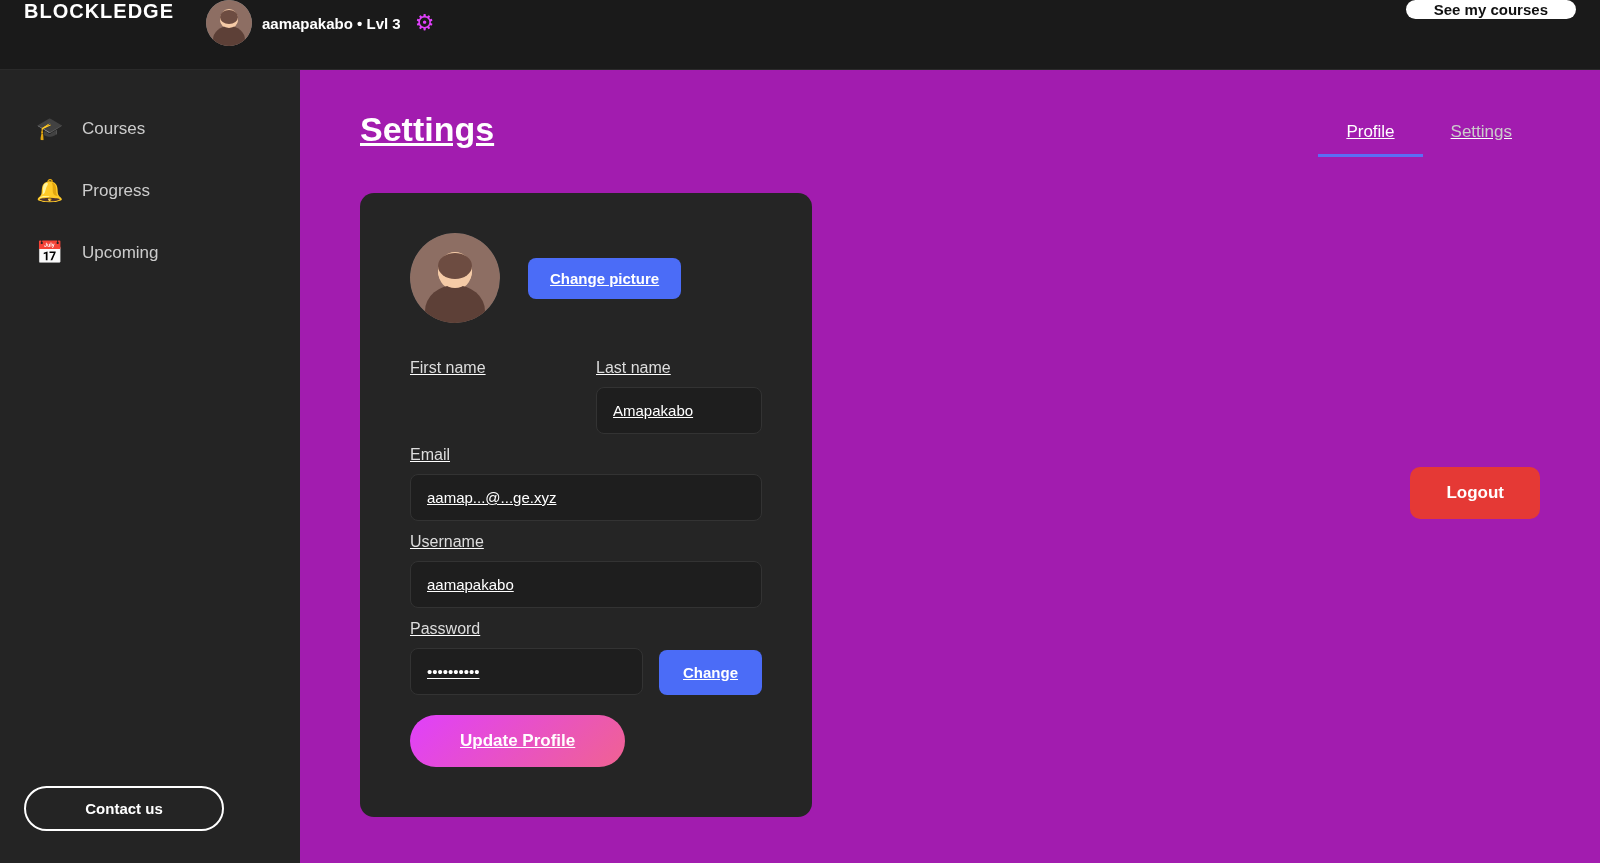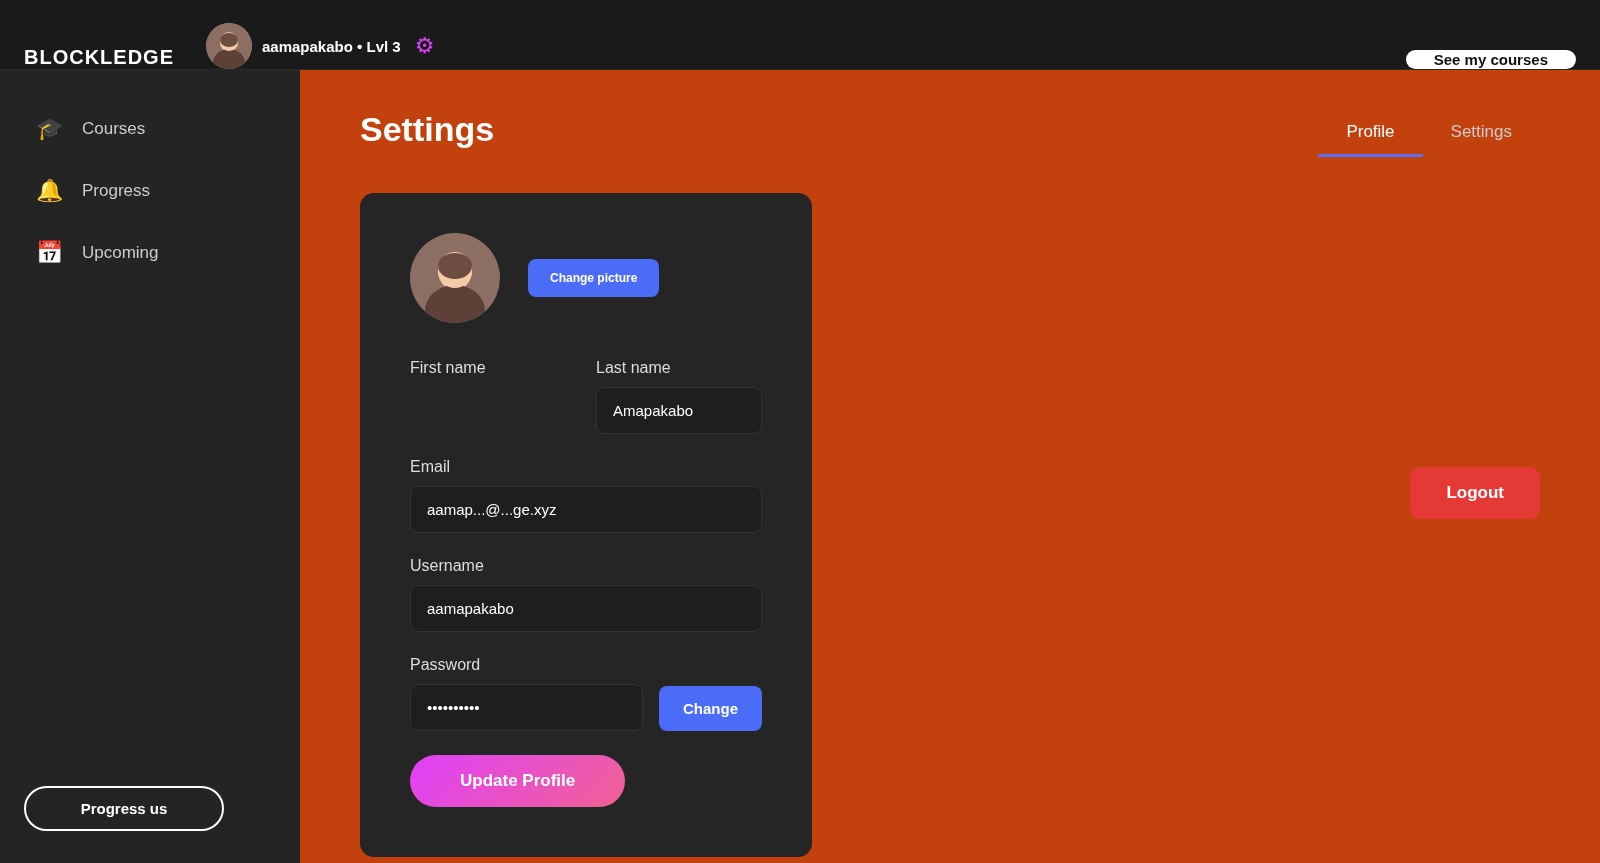--- a/index.html
+++ b/index.html
@@ -10,21 +10,21 @@
       width: 1600px;
       height: 863px;
       overflow: hidden;
       display: flex;
       flex-direction: column;
     }
 
     
     .topnav {
       display: flex;
-      align-items: flex-end;
+      align-items: flex-start;
       background: #1a1a1a;
       height: 70px;
       padding: 0 24px;
       border-bottom: 1px solid #2a2a2a;
       flex-shrink: 0;
       gap: 16px;
     }
     .topnav-logo {
       font-size: 20px;
       font-weight: 800;
@@ -150,24 +150,25 @@
       font-weight: 600;
       border-radius: 30px;
       padding: 12px 32px;
       cursor: pointer;
       width: 200px;
     }
 
     
     .main-content {
       flex: 1;
-      background: #c2410c;
+      background: #a21caf;
       overflow-y: auto;
       padding: 40px 60px;
       position: relative;
+      text-decoration: underline;
     }
     .settings-header {
       display: flex;
       align-items: flex-start;
       justify-content: space-between;
       margin-bottom: 36px;
     }
     .settings-title {
       font-size: 34px;
       font-weight: 700;
@@ -215,29 +216,29 @@
     .profile-avatar svg {
       width: 100%;
       height: 100%;
     }
     .change-picture-btn {
       background: #4b6cf7;
       color: #fff;
       border: none;
       border-radius: 8px;
       padding: 12px 22px;
-      font-size: 12px;
+      font-size: 15px;
       font-weight: 600;
       cursor: pointer;
     }
 
     .form-row {
       display: flex;
       gap: 20px;
-      margin-bottom: 24px;
+      margin-bottom: 12px;
     }
     .form-group {
       display: flex;
       flex-direction: column;
       flex: 1;
       gap: 10px;
     }
     .form-group.full { flex: 1 1 100%; }
     .form-label {
       font-size: 16px;
@@ -338,21 +339,21 @@
       <div class="sidebar-item">
         <span class="icon">🔔</span>
         <span>Progress</span>
       </div>
       <div class="sidebar-item">
         <span class="icon">📅</span>
         <span>Upcoming</span>
       </div>
     </nav>
     <div class="sidebar-bottom">
-      <button class="contact-us-btn">Progress us</button>
+      <button class="contact-us-btn">Contact us</button>
     </div>
   </aside>
 
   <main class="main-content">
     <div class="settings-header">
       <h1 class="settings-title">Settings</h1>
       <div class="settings-tabs">
         <div class="tab-item active">Profile</div>
         <div class="tab-item">Settings</div>
       </div>

